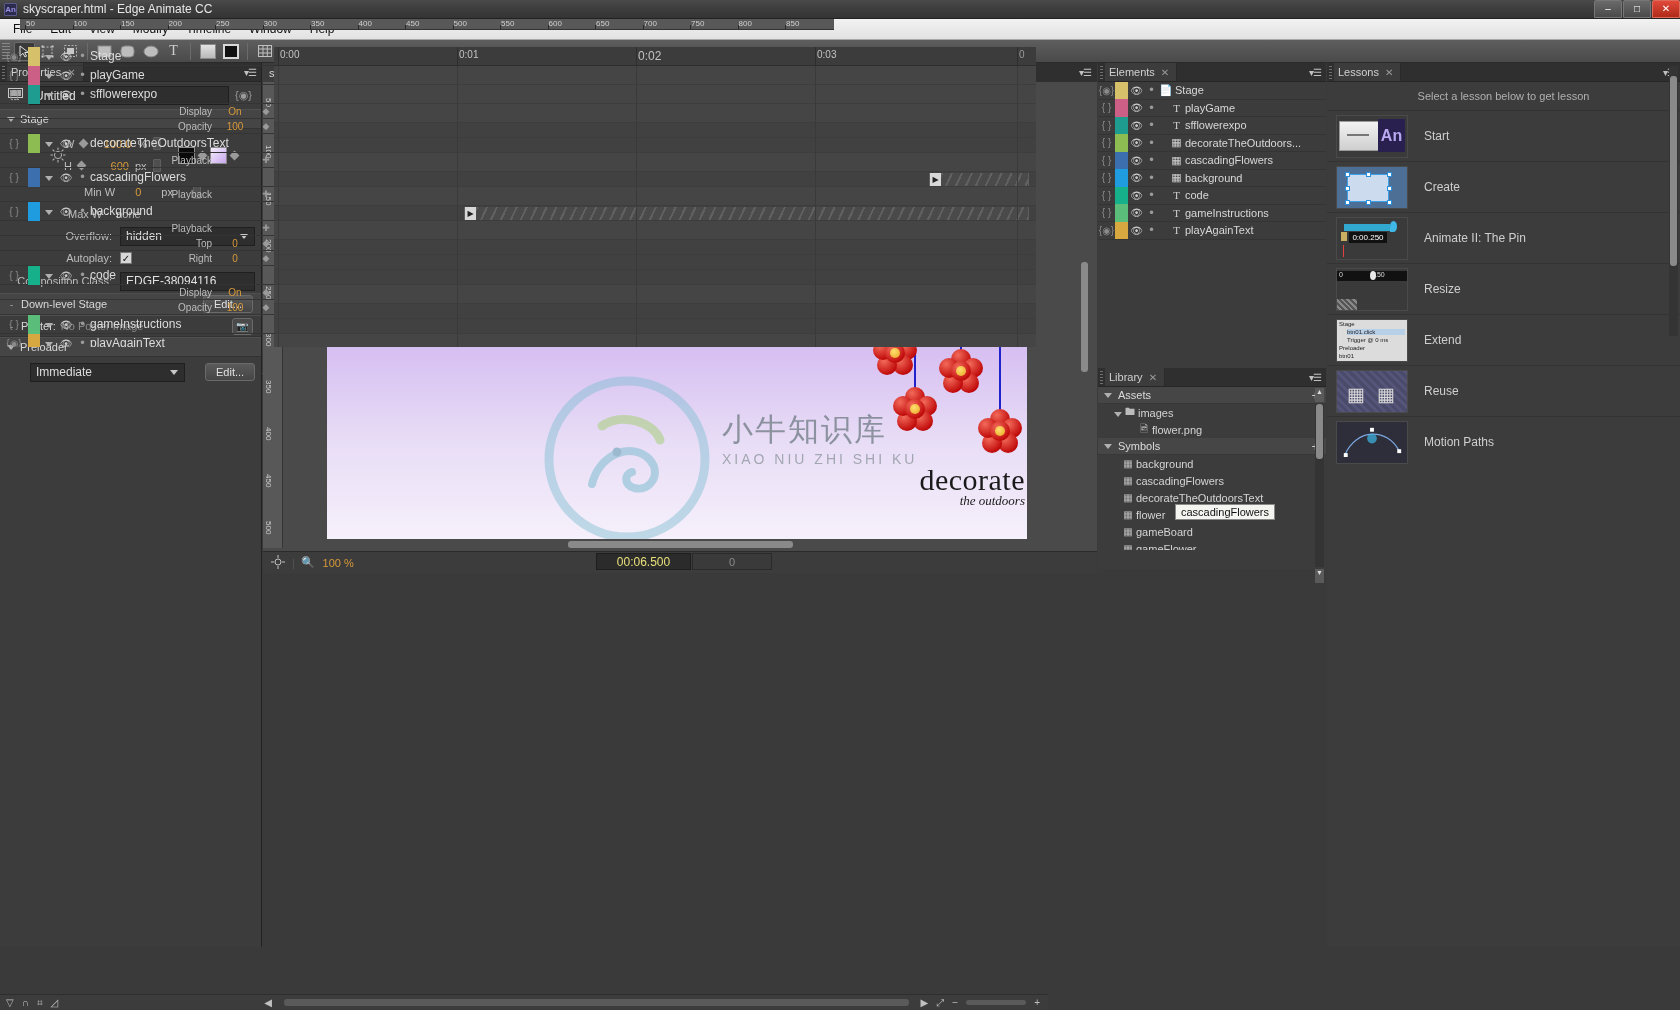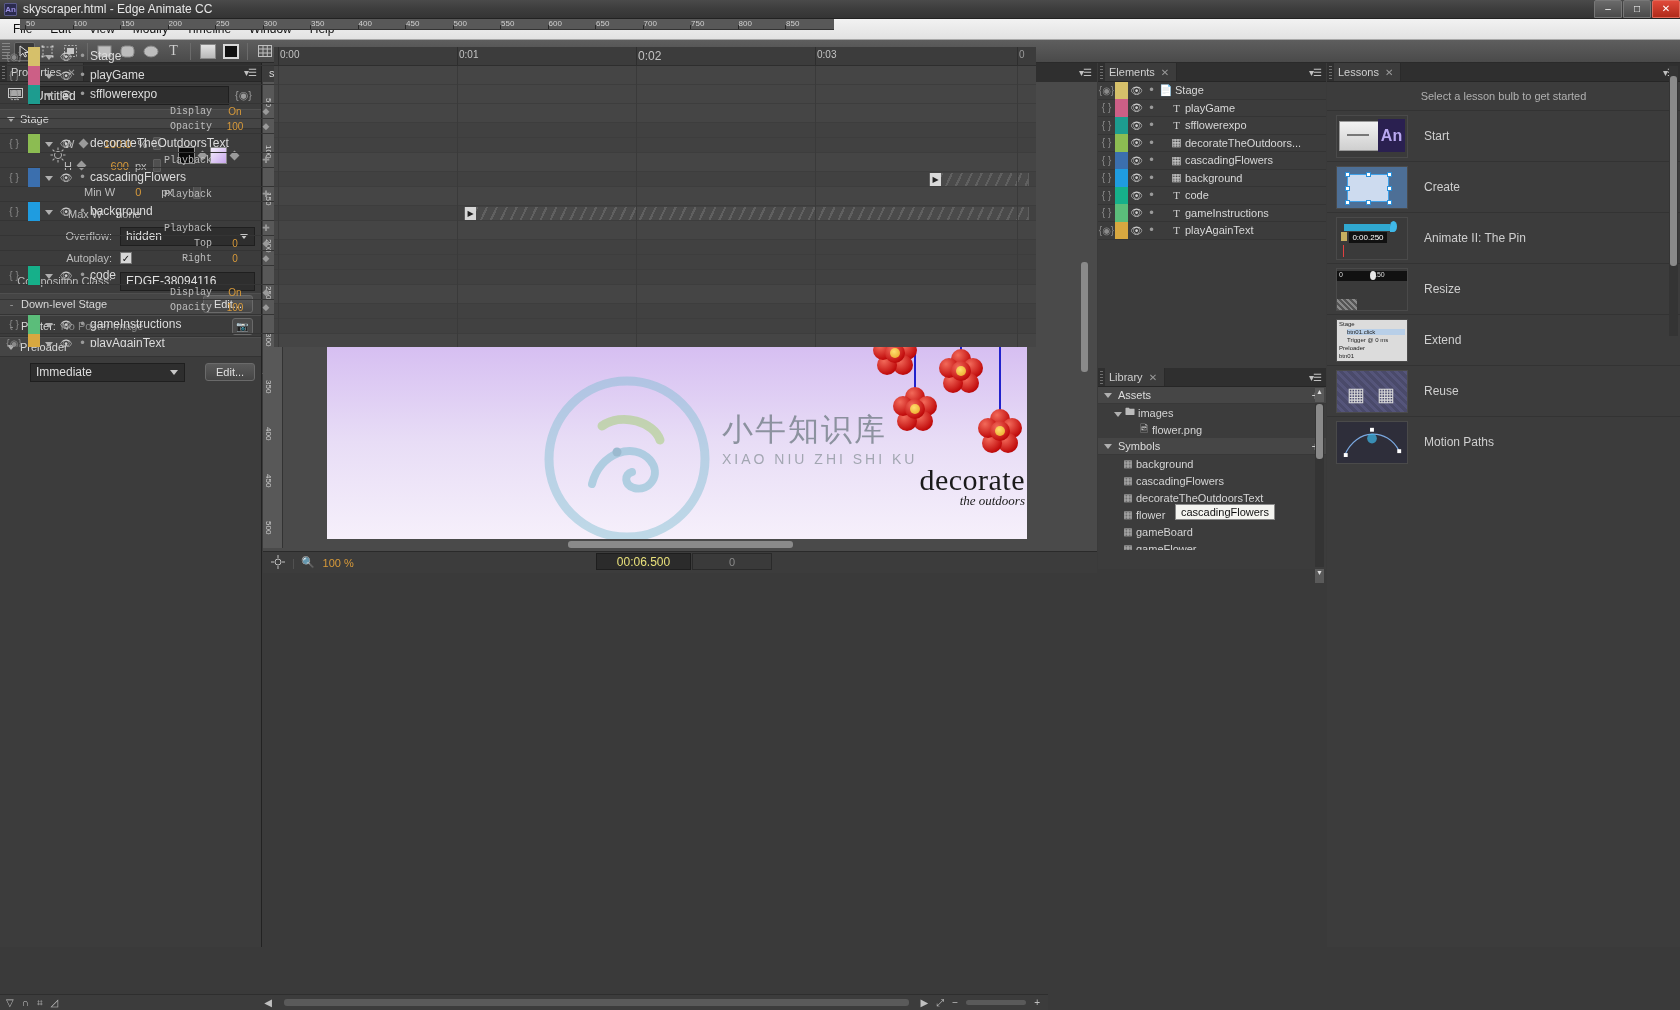--- a/index.html
+++ b/index.html
@@ -233,21 +233,21 @@
   .tlrow { display:flex; align-items:center; height:19px; font-size:11px;
            border-bottom:1px solid #343434; }
   .tlrow .cbr { width:28px; text-align:center; color:#8a8a8a; font-size:10px; }
   .tlrow .colbar { width:12px; height:19px; }
   .tlrow .tri { width:17px; text-align:center; }
   .tlrow .eye { width:18px; text-align:center; color:#cfcfcf; font-size:10px; }
   .tlrow .dot { width:15px; text-align:center; color:#9a9a9a; font-size:13px; line-height:6px;}
   .tlrow .nm { color:#dcdcdc; font-size:12px; }
   .tlsub { display:flex; align-items:center; height:15px; font-size:10px;
            border-bottom:1px solid #343434; }
-  .tlsub .sname { margin-left:auto; color:#bdbdbd;font-family:Liberation Mono, monospace; }
+  .tlsub .sname { margin-left:auto; color:#bdbdbd; }
   .tlsub .sval { width:46px; text-align:center; color:#d89a3a; }
   .tlsub .skey { width:16px; text-align:center; color:#9a9a9a; font-size:9px; }
   #tlLeft { position:absolute; left:0; top:47px; width:274px; height:300px; overflow:hidden; }
   #tlRuler { position:absolute; left:274px; top:47px; width:762px; height:19px;
              background:#3c3c3c; border-bottom:1px solid #2e2e2e; overflow:hidden;}
   #tlGrid { position:absolute; left:274px; top:66px; width:762px; height:281px;
             background:#454545; overflow:hidden; }
   .gridrow { height:19px; border-bottom:1px solid #3d3d3d; }
   .gridsub { height:15px; border-bottom:1px solid #3d3d3d; background:#414141; }
   .tlbar { position:absolute; height:13px; background:#4e4e4e;
@@ -843,21 +843,21 @@
   <div class="ptabbar">
     <div class="grip"></div>
     <div class="ptab">
       <span>Lessons</span>
       <span class="x">✕</span>
     </div>
     <div class="ptabfill">
       <span class="hammenu">▾☰</span>
     </div>
   </div>
-  <div class="hint">Select a lesson bulb to get started</div>
+  <div class="hint">Select a lesson below to get lesson</div>
   <div id="lessonList">
       <div class="lesrow">
         <div class="lesthumb">
           <div style="position:absolute;inset:0;background:#3a3a3a"></div>
           <div style="position:absolute;left:2px;top:5px;width:40px;height:30px;background:linear-gradient(#f2f2f2,#cfcfcf);border:1px solid #999"></div>
           <div style="position:absolute;left:10px;top:18px;width:22px;height:2px;background:#777"></div>
           <div style="position:absolute;right:2px;top:3px;width:27px;height:33px;background:#2a2050;color:#b9a8f0;font-weight:bold;font-size:16px;text-align:center;line-height:33px;">An</div>
         </div>
         <div class="leslbl">Start</div>
       </div>

